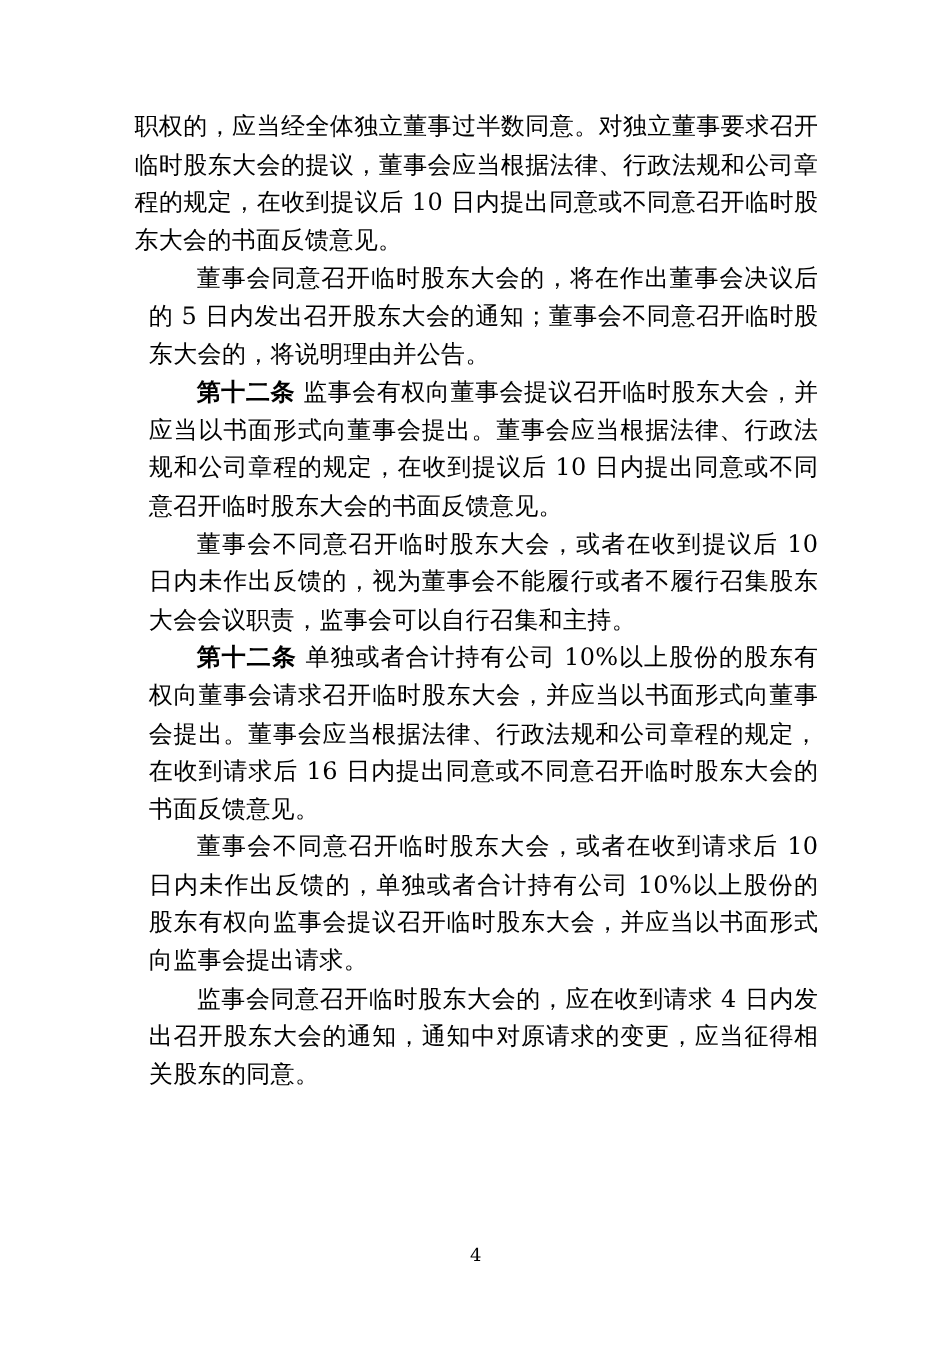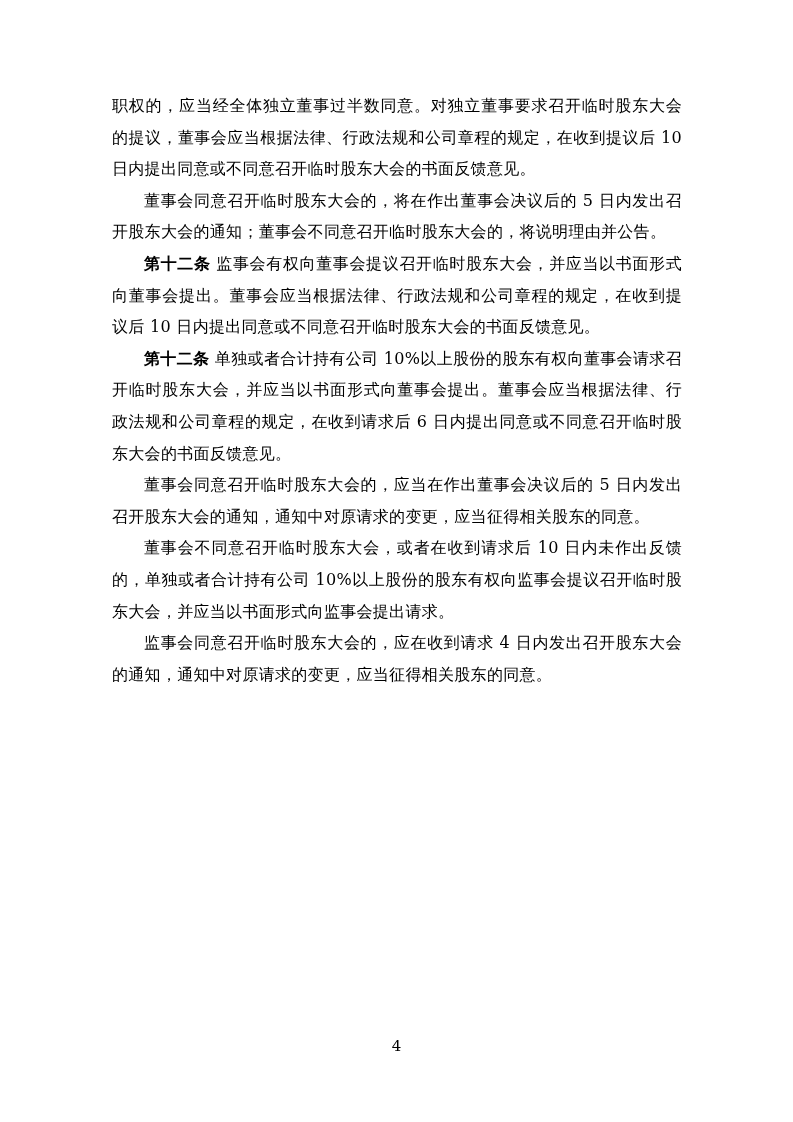--- a/index.html
+++ b/index.html
@@ -14,31 +14,32 @@
     background: #ffffff;
     font-family: "DejaVu Serif", "Liberation Serif", serif;
     color: #000000;
     overflow: hidden;
   }
   .doc-body {
     position: absolute;
     left: 112px;
     top: 90px;
     width: 570px;
-    font-size: 16px;
+    font-size: 20px;
     line-height: 31.6px;
     text-align: justify;
     letter-spacing: 0.3px;
   }
   .para {
     margin: 0;
     padding: 0;
   }
   .para.indent {
     text-indent: 2em;
+    margin-left: 12px;
   }
   .run-bold {
     font-weight: bold;
   }
   .page-number {
     position: absolute;
     left: 0;
     right: 0;
     top: 1036px;
     text-align: center;
@@ -47,19 +48,19 @@
   }
 </style>
 </head>
 <body>
 
 <div class="page">
   <div class="doc-body" id="doc-body">
       <p class="para"><span>职权的，应当经全体独立董事过半数同意。对独立董事要求召开临时股东大会的提议，董事会应当根据法律、行政法规和公司章程的规定，在收到提议后 10 日内提出同意或不同意召开临时股东大会的书面反馈意见。</span></p>
       <p class="para indent"><span>董事会同意召开临时股东大会的，将在作出董事会决议后的 5 日内发出召开股东大会的通知；董事会不同意召开临时股东大会的，将说明理由并公告。</span></p>
       <p class="para indent"><span class="run-bold">第十二条</span><span> 监事会有权向董事会提议召开临时股东大会，并应当以书面形式向董事会提出。董事会应当根据法律、行政法规和公司章程的规定，在收到提议后 10 日内提出同意或不同意召开临时股东大会的书面反馈意见。</span></p>
-      <p class="para indent"><span class="run-bold">第十二条</span><span> 单独或者合计持有公司 10%以上股份的股东有权向董事会请求召开临时股东大会，并应当以书面形式向董事会提出。董事会应当根据法律、行政法规和公司章程的规定，在收到请求后 6 日内提出同意或不同意召开临时股东大会的书面反馈意见。</span></p>
-      <p class="para indent"><span>董事会同意召开临时股东大会的，应当在作出董事会决议后的 5 日内发出召开股东大会的通知，通知中对原请求的变更，应当征得相关股东的同意。</span></p>
+      <p class="para indent"><span>董事会不同意召开临时股东大会，或者在收到提议后 10 日内未作出反馈的，视为董事会不能履行或者不履行召集股东大会会议职责，监事会可以自行召集和主持。</span></p>
+      <p class="para indent"><span class="run-bold">第十二条</span><span> 单独或者合计持有公司 10%以上股份的股东有权向董事会请求召开临时股东大会，并应当以书面形式向董事会提出。董事会应当根据法律、行政法规和公司章程的规定，在收到请求后 16 日内提出同意或不同意召开临时股东大会的书面反馈意见。</span></p>
       <p class="para indent"><span>董事会不同意召开临时股东大会，或者在收到请求后 10 日内未作出反馈的，单独或者合计持有公司 10%以上股份的股东有权向监事会提议召开临时股东大会，并应当以书面形式向监事会提出请求。</span></p>
       <p class="para indent"><span>监事会同意召开临时股东大会的，应在收到请求 4 日内发出召开股东大会的通知，通知中对原请求的变更，应当征得相关股东的同意。</span></p>
     </div>
   <div class="page-number">4</div>
 </div>
 
 </body></html>

